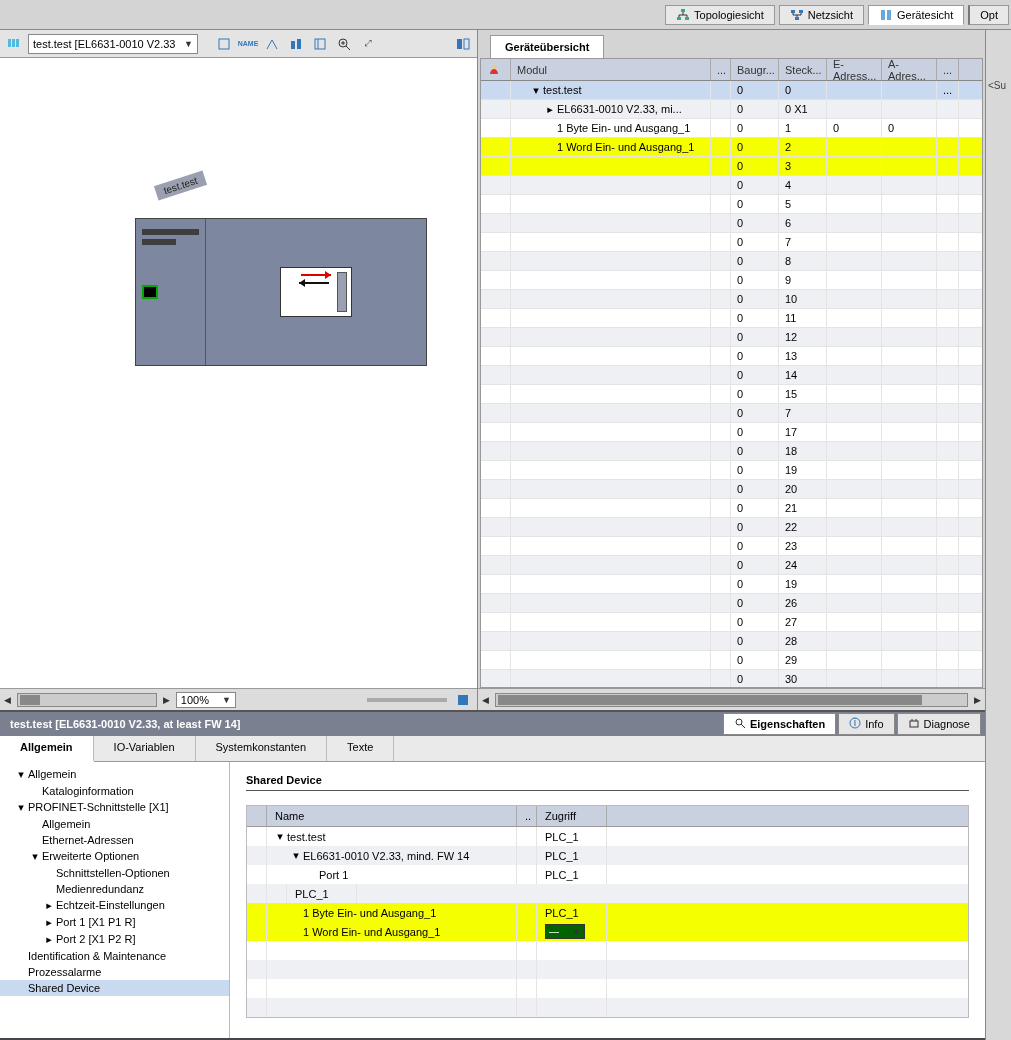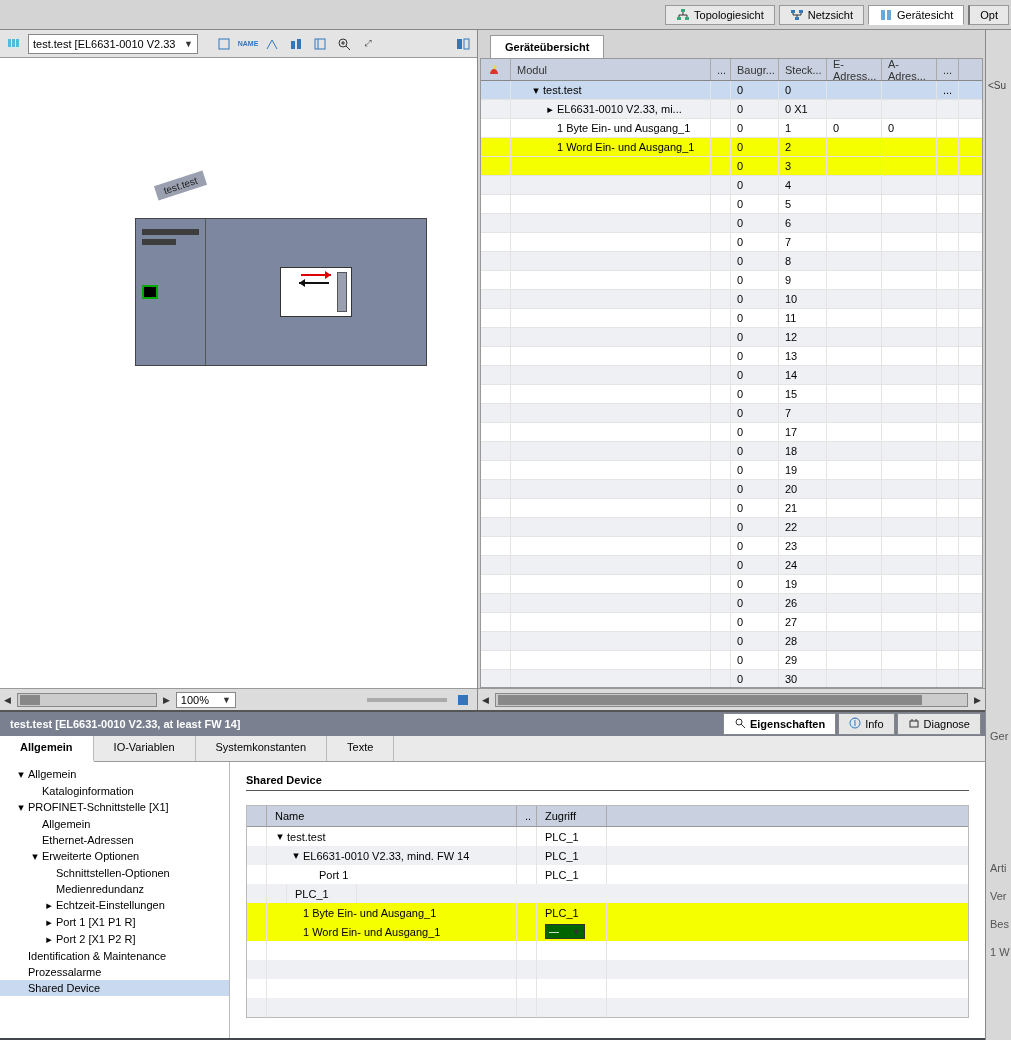--- a/index.html
+++ b/index.html
@@ -769,24 +769,13 @@
               <div class="sgc sgc3"></div>
             </div>
           </div>
       </div>
     </div>
   </div>
 </div>
 
 <div class="right-strip">
   <div style="padding:50px 2px;font-size:10px;color:#444">&lt;Su</div>
-  <div style="position:absolute;top:700px;left:4px;font-size:10px;color:#555">
-    <div>Ger</div>
-    <div style="height:120px"></div>
-    <div>Arti</div>
-    <div style="height:16px"></div>
-    <div>Ver</div>
-    <div style="height:16px"></div>
-    <div>Bes</div>
-    <div style="height:16px"></div>
-    <div>1 W</div>
-  </div>
 </div>
 
 </body></html>

